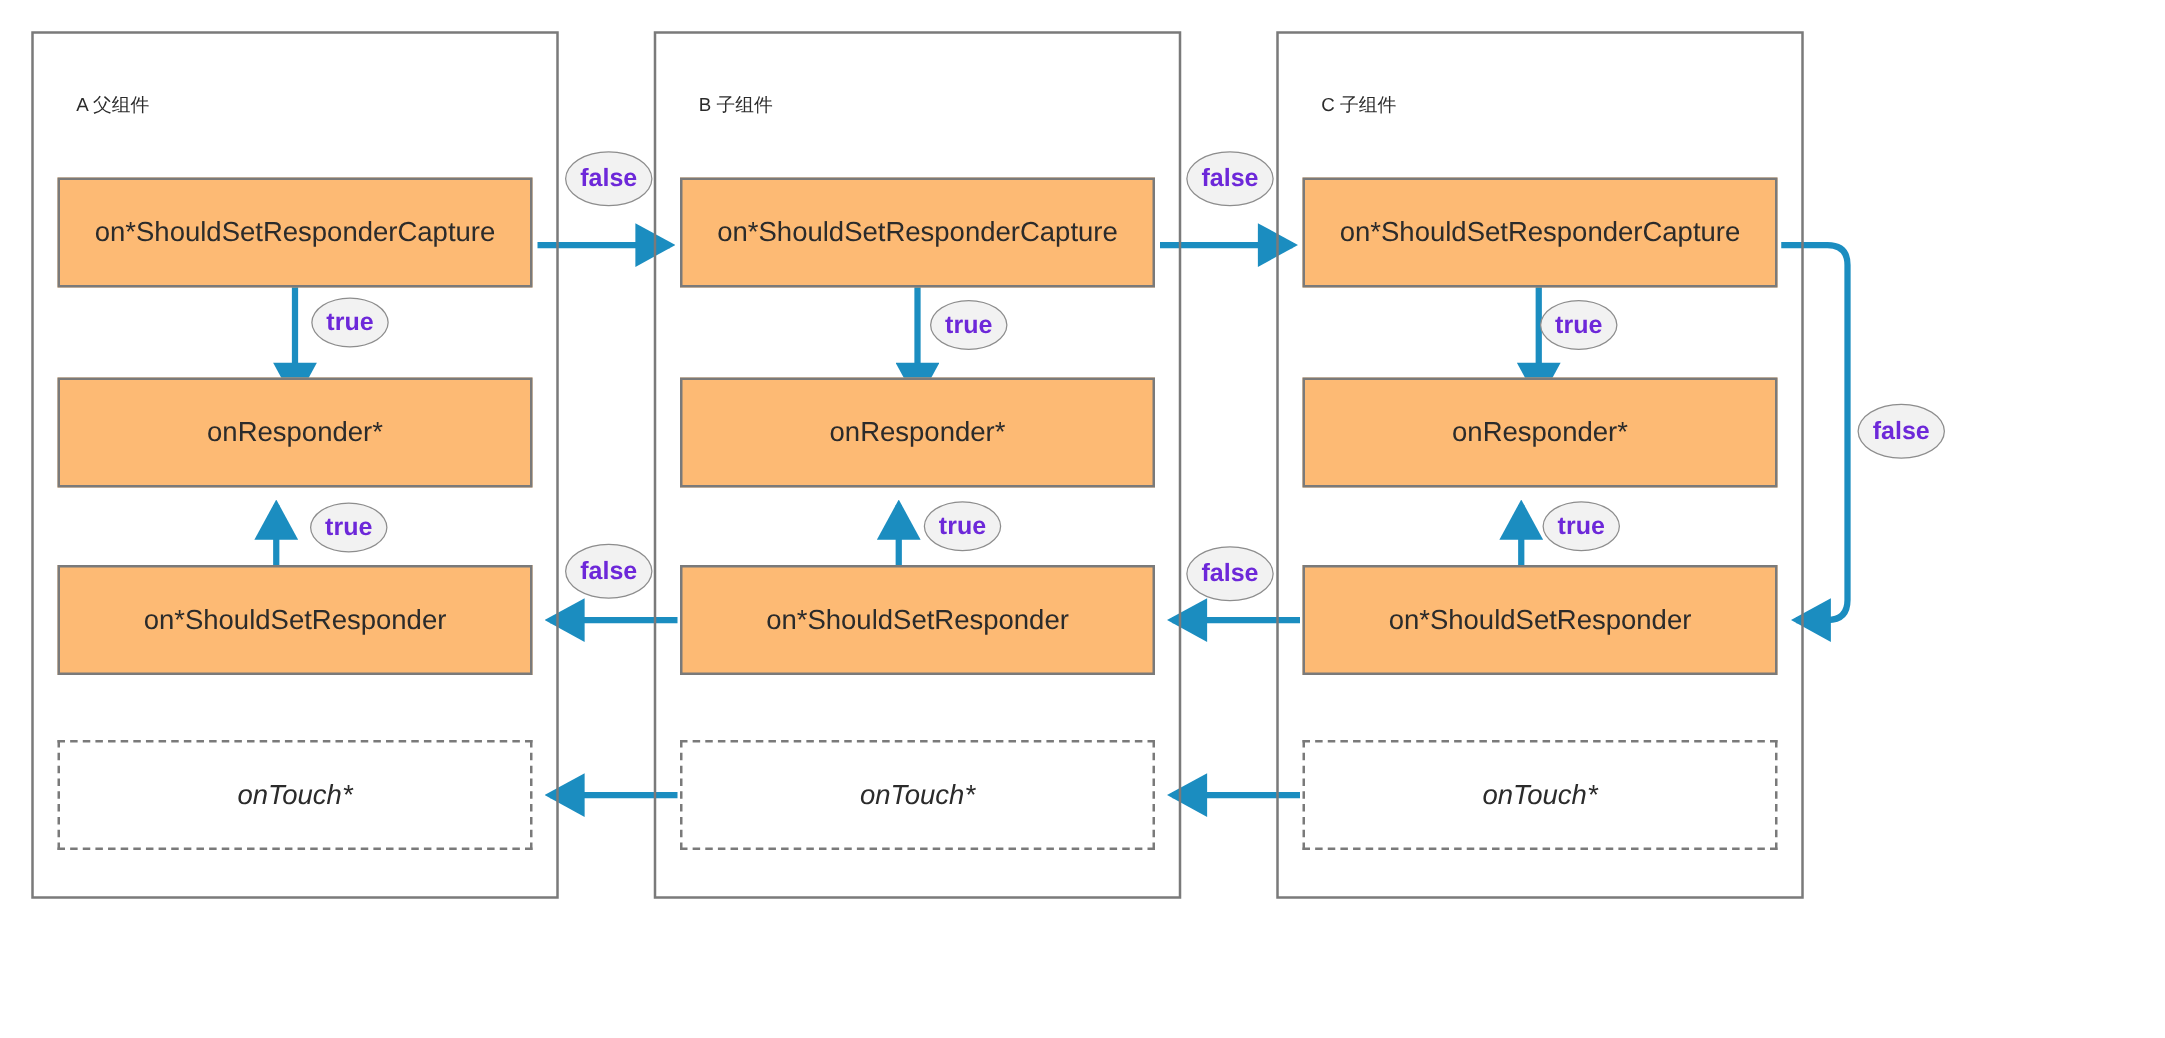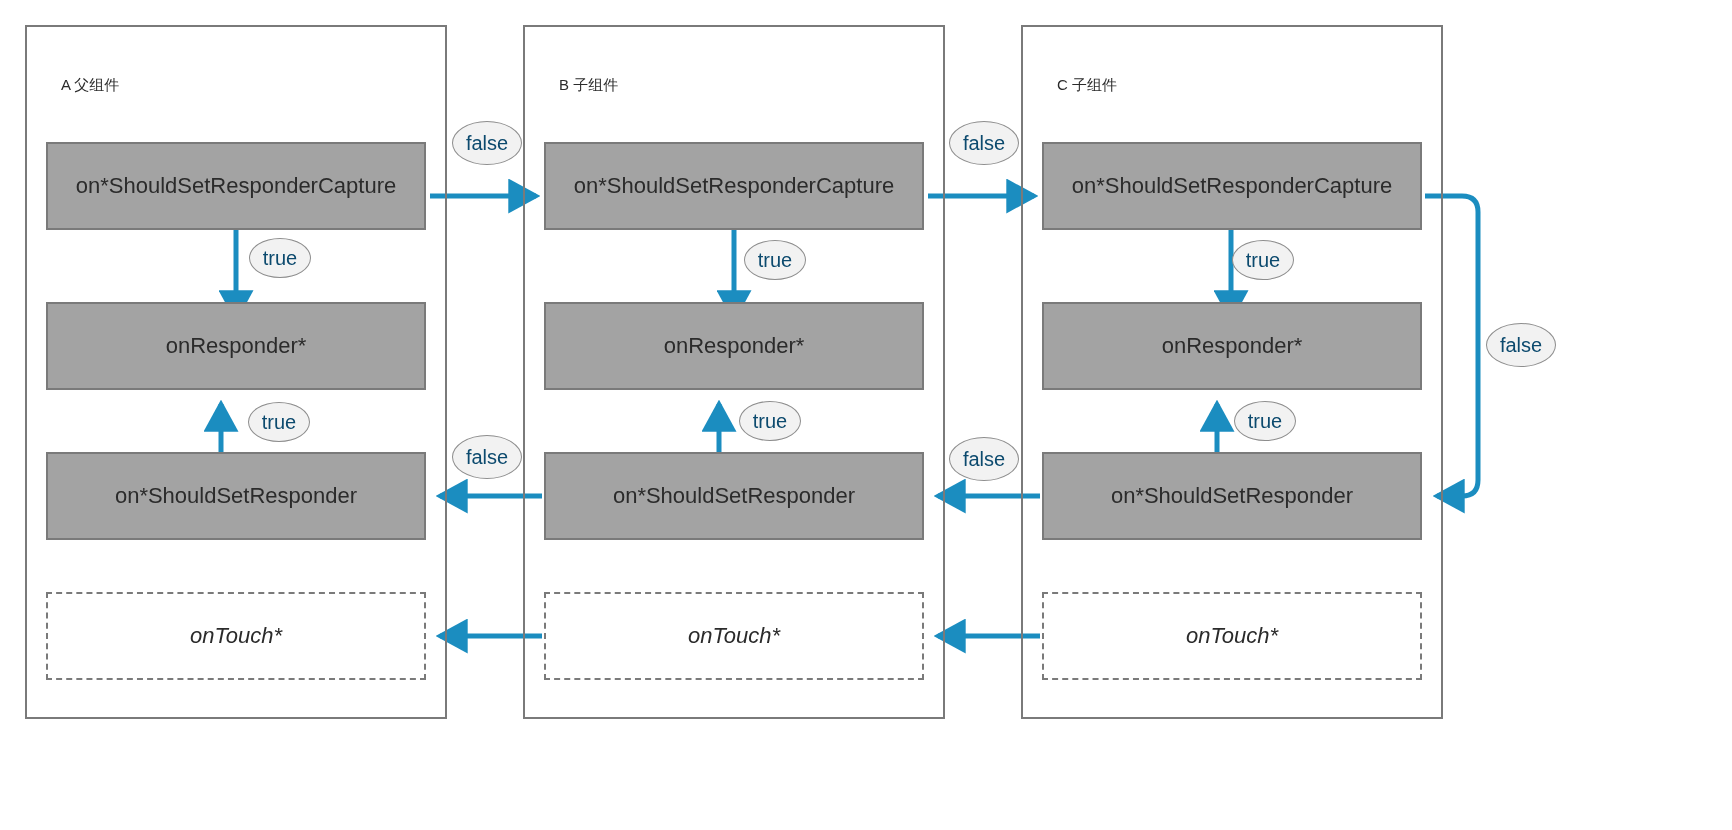--- a/index.html
+++ b/index.html
@@ -39,21 +39,21 @@
     line-height:28px;
     color:#2b2b2b;
     white-space:nowrap;
     margin-left:12px;
   }
   
   .node{
     position:absolute;
     box-sizing:border-box;
     border:2px solid #7a7a7a;
-    background:#a3a3a3;
+    background:#fdba74;
     display:flex;
     align-items:center;
     justify-content:center;
     font-size:22px;
     line-height:26px;
     color:#2b2b2b;
     white-space:nowrap;
     z-index:3;
   }
   .node.dashed{
@@ -66,23 +66,24 @@
     position:absolute;
     box-sizing:border-box;
     display:flex;
     align-items:center;
     justify-content:center;
     border:1.6px solid #8d8d8d;
     border-radius:50%;
     background:#f2f2f2;
     font-size:20px;
     line-height:20px;
-    color:#0c4a6e;
+    color:#6d28d9;
     z-index:6;
     white-space:nowrap;
+    font-weight:bold;
   }
   .badge.true{width:62px;height:40px;}
   .badge.false{width:70px;height:44px;}
 </style>
 </head>
 <body>
 
 <div id="stage">
 
   <svg id="edges" viewBox="0 0 1732 830" width="1732" height="830" xmlns="http://www.w3.org/2000/svg">

